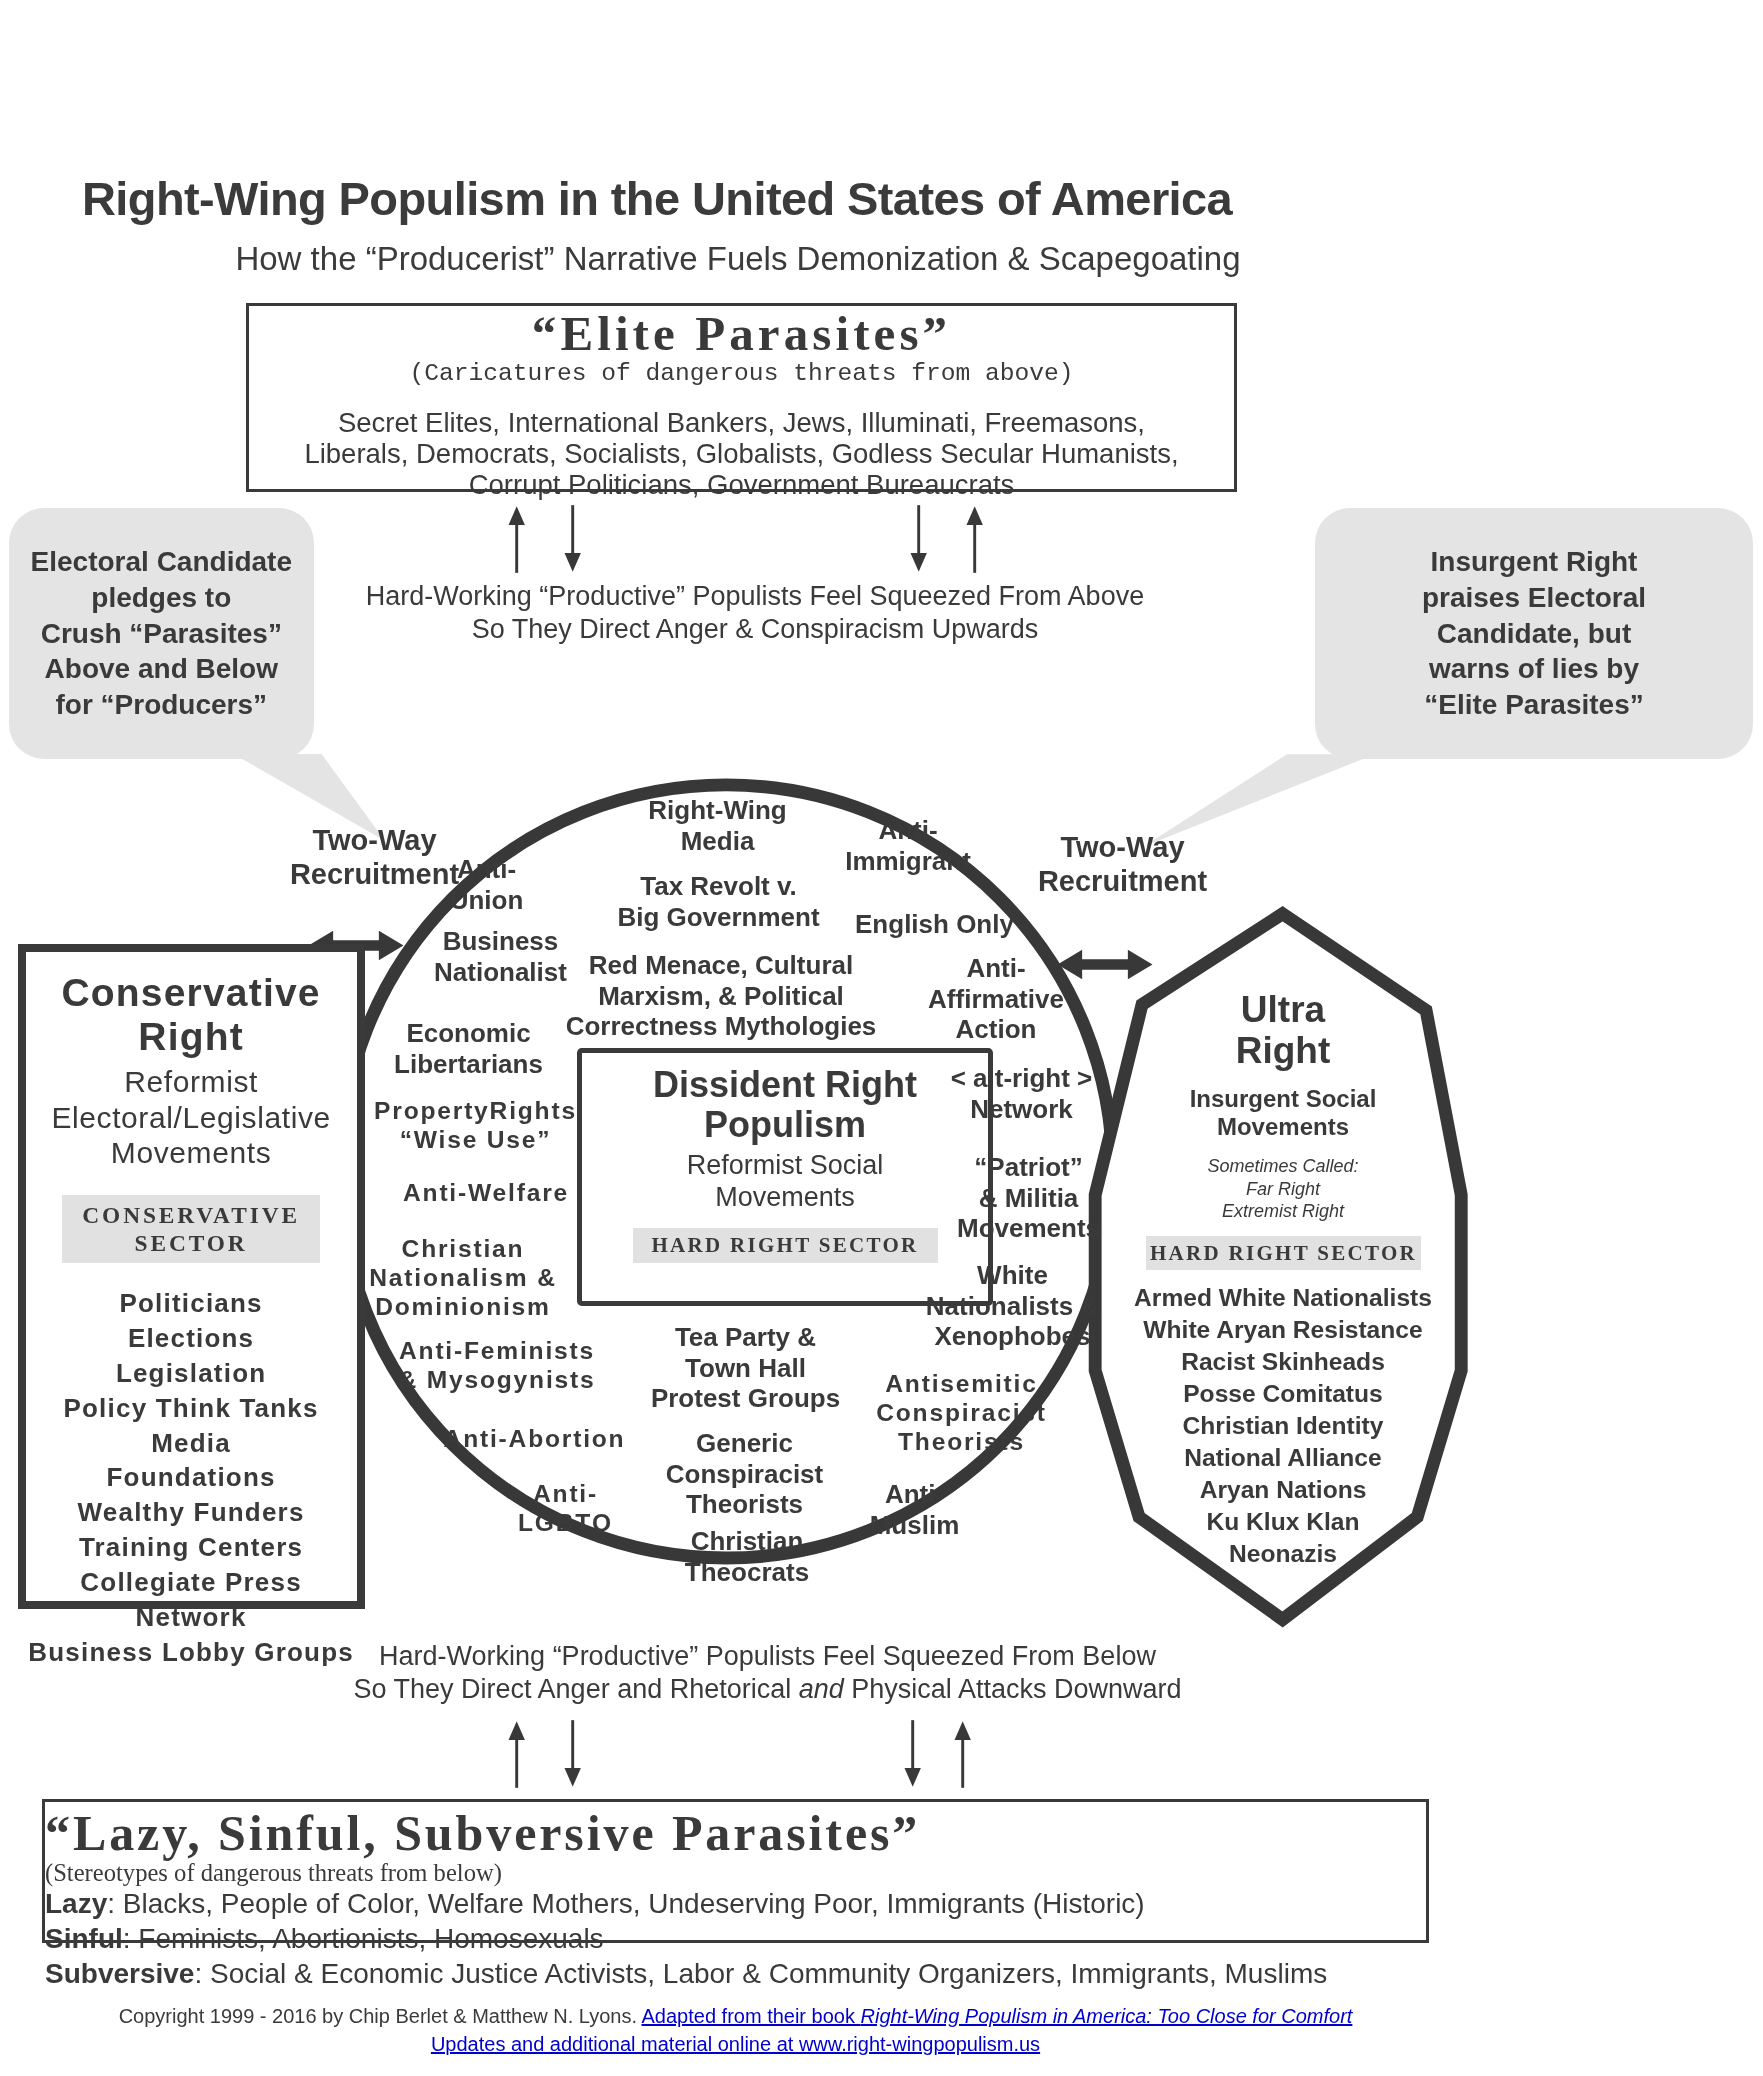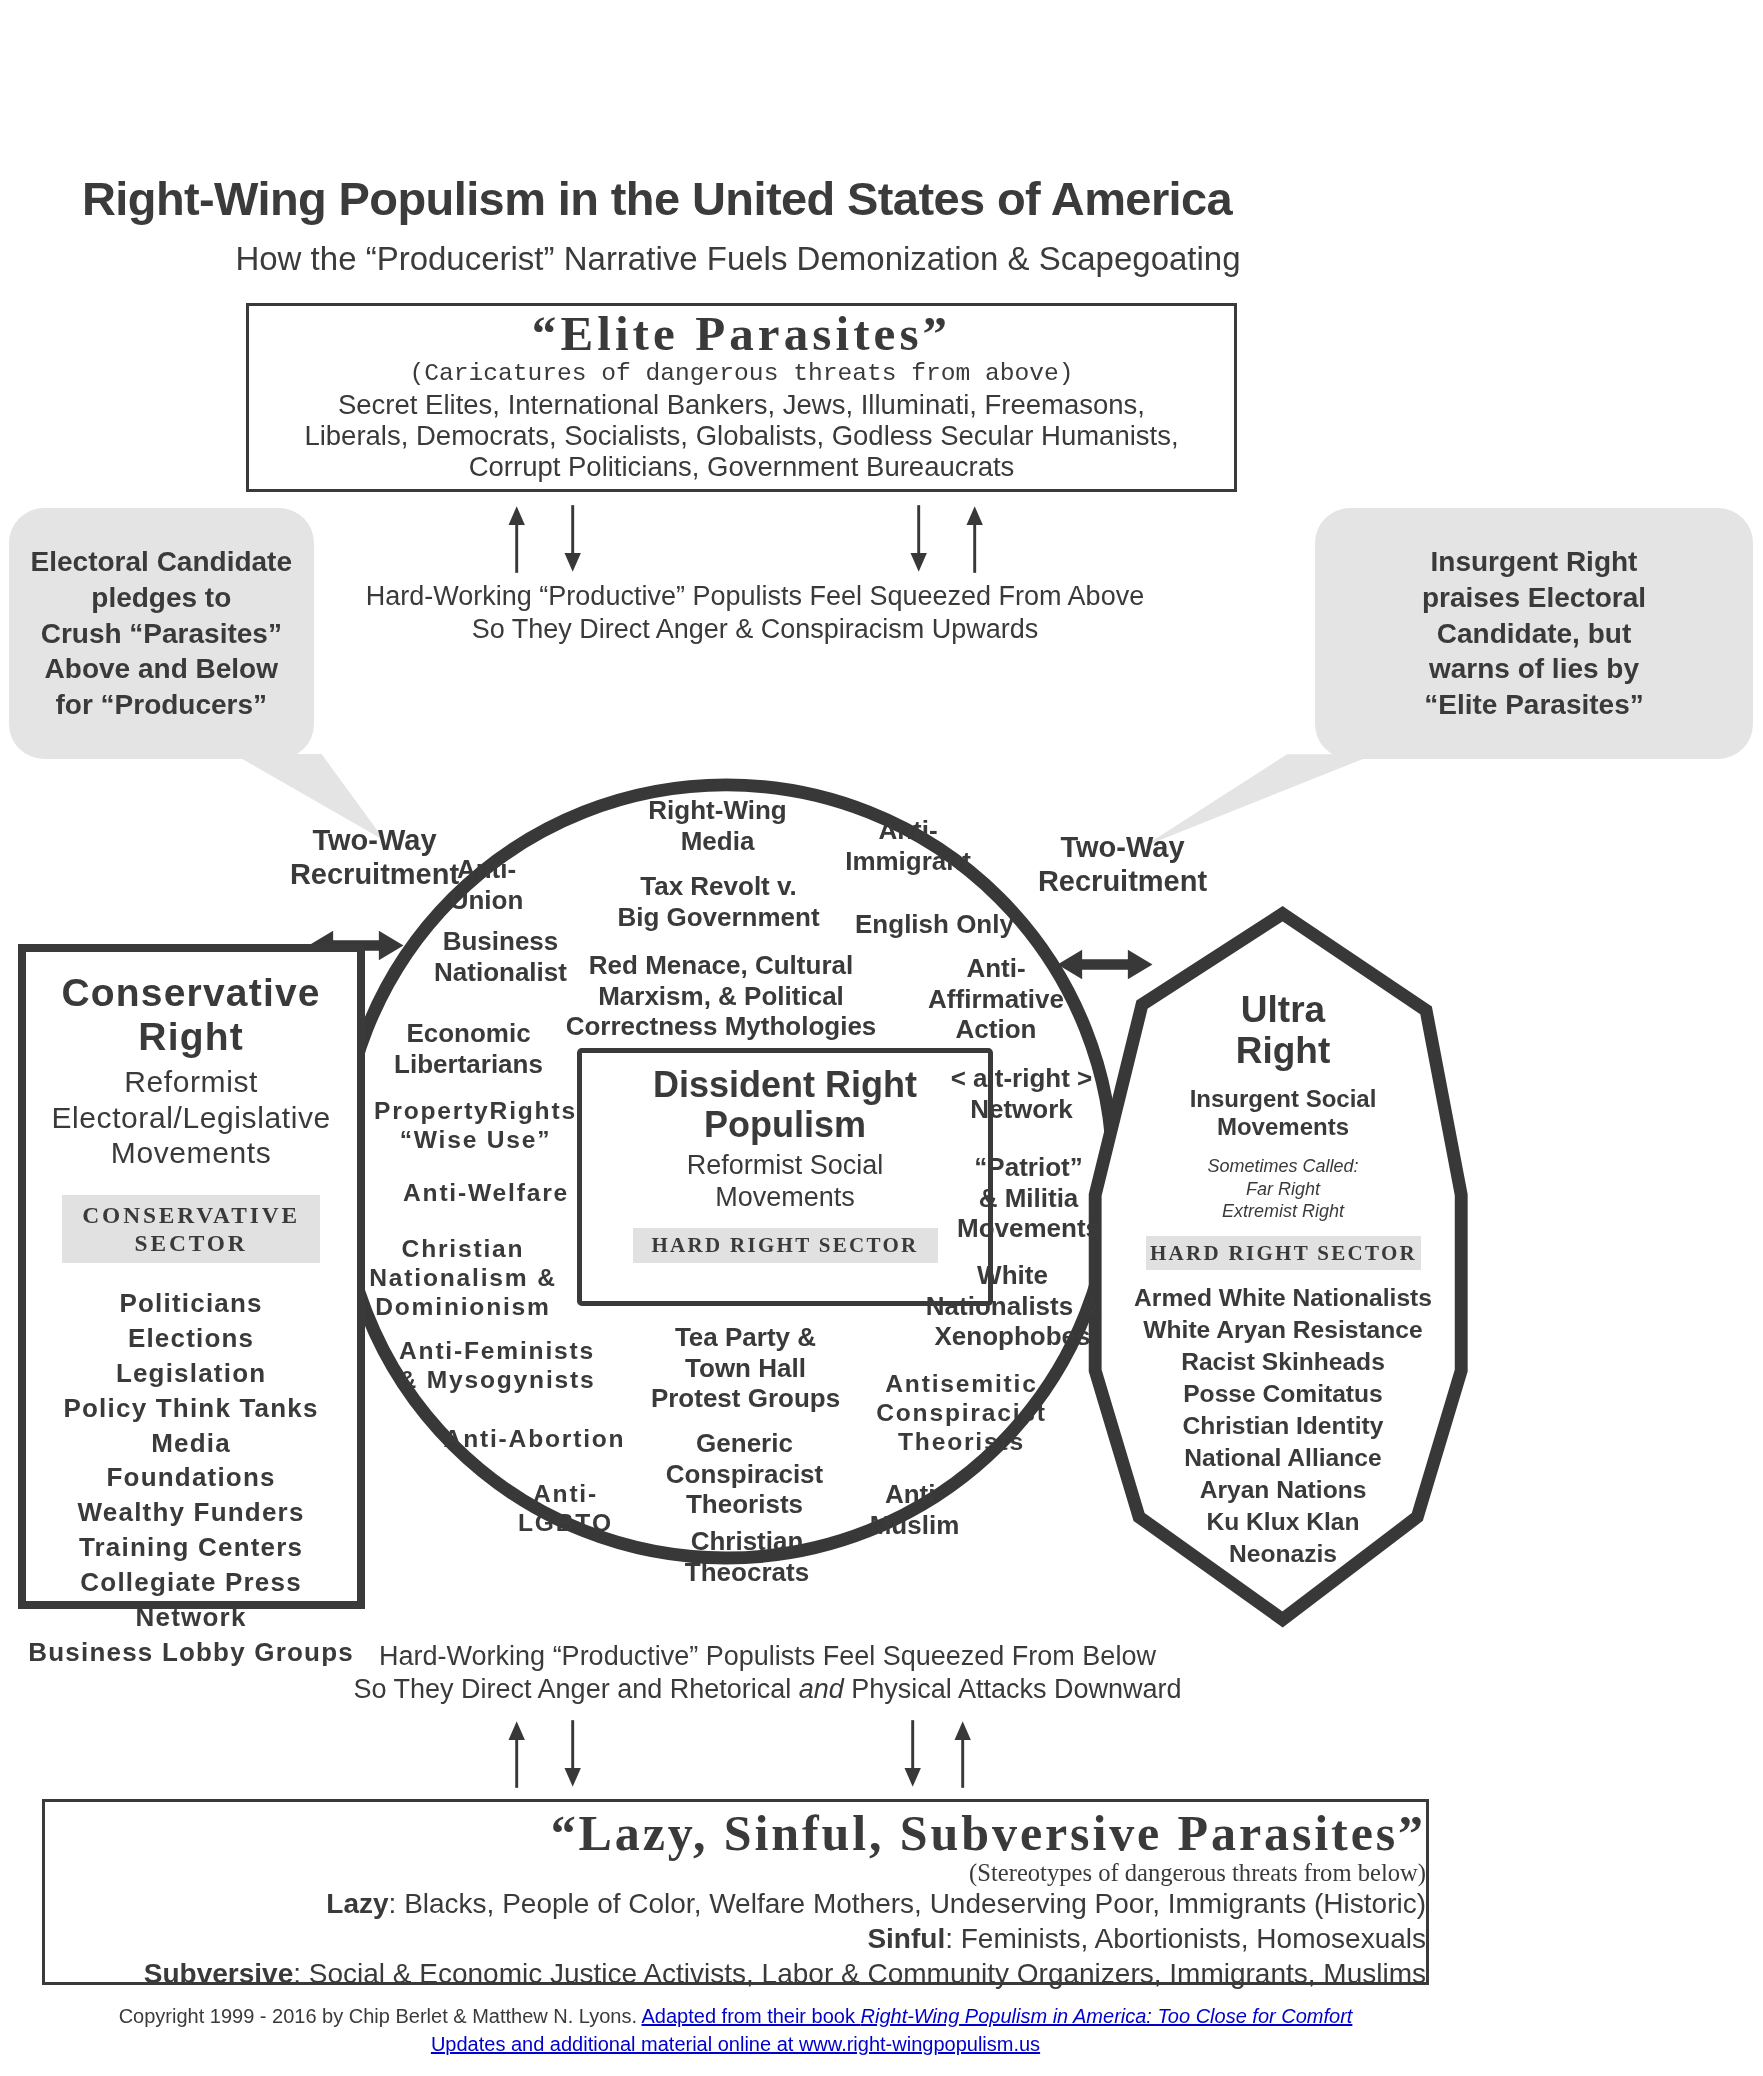--- a/index.html
+++ b/index.html
@@ -11,21 +11,21 @@
   svg{display:block;}
 
   .page-title{font-size:47px;font-weight:700;letter-spacing:-0.6px;color:#3b3b3b;}
   .page-subtitle{font-size:33px;color:#3b3b3b;}
 
   .elite-box{left:246px;top:303px;width:991px;height:189px;border:3.5px solid #3a3a3a;
              box-sizing:border-box;background:#fff;text-align:center;}
   .serif-head{font-family:"Liberation Serif",serif;font-weight:700;font-size:49px;
               letter-spacing:4.1px;line-height:1.05;margin-top:2.3px;}
   .serif-sub{font-family:Liberation Mono, monospace;font-size:24.6px;line-height:1.1;}
-  .elite-body{font-size:27.5px;line-height:1.14;margin-top:2px;}
+  .elite-body{font-size:27.5px;line-height:1.14;margin-top:20px;}
 
   .bubble{background:#e4e4e4;border-radius:35px;display:flex;align-items:center;justify-content:center;
           font-size:28px;font-weight:700;line-height:1.28;text-align:center;}
   .tail{position:absolute;}
 
   .squeeze{font-size:27px;line-height:1.22;}
 
   .recruit{font-size:29px;font-weight:700;line-height:1.18;text-align:center;}
 
   .side-box{box-sizing:border-box;background:#fff;text-align:center;}
@@ -43,22 +43,22 @@
 
   .ultra-title{font-size:37px;font-weight:700;line-height:1.1;}
   .ultra-sub{font-size:24px;font-weight:700;line-height:1.15;}
   .ultra-aka{font-size:18px;line-height:1.25;font-style:italic;}
   .ultra-band{width:275px;font-size:21px;letter-spacing:2.3px;padding:4.7px 0;}
   .ultra-items{font-size:24.6px;font-weight:700;line-height:1.3;}
 
   .lbl{font-size:26px;font-weight:700;line-height:1.18;text-align:center;}
   .lbl.sp{font-size:24.6px;letter-spacing:1.8px;}
 
-  .bottom-box{left:42px;top:1799px;width:1387px;height:186px;border:3.5px solid #3a3a3a;
-              box-sizing:border-box;background:#fff;text-align:right;}
+  .bottom-box{left:42px;top:1799px;width:1387px;height:144px;border:3.5px solid #3a3a3a;
+              box-sizing:border-box;background:#fff;text-align:left;}
   .lazy-head{font-family:"Liberation Serif",serif;font-weight:700;font-size:50px;letter-spacing:2.9px;line-height:1.05;margin-top:4.7px;}
   .lazy-sub{font-family:"Liberation Serif",serif;font-size:24.6px;}
   .lazy-line{font-size:28px;line-height:1.24;}
   .b{font-weight:700;}
   .i{font-style:italic;}
 
   .footer{font-size:20px;line-height:1.4;}
   .link{color:#0000cc;text-decoration:underline;}
 </style>
 </head>

